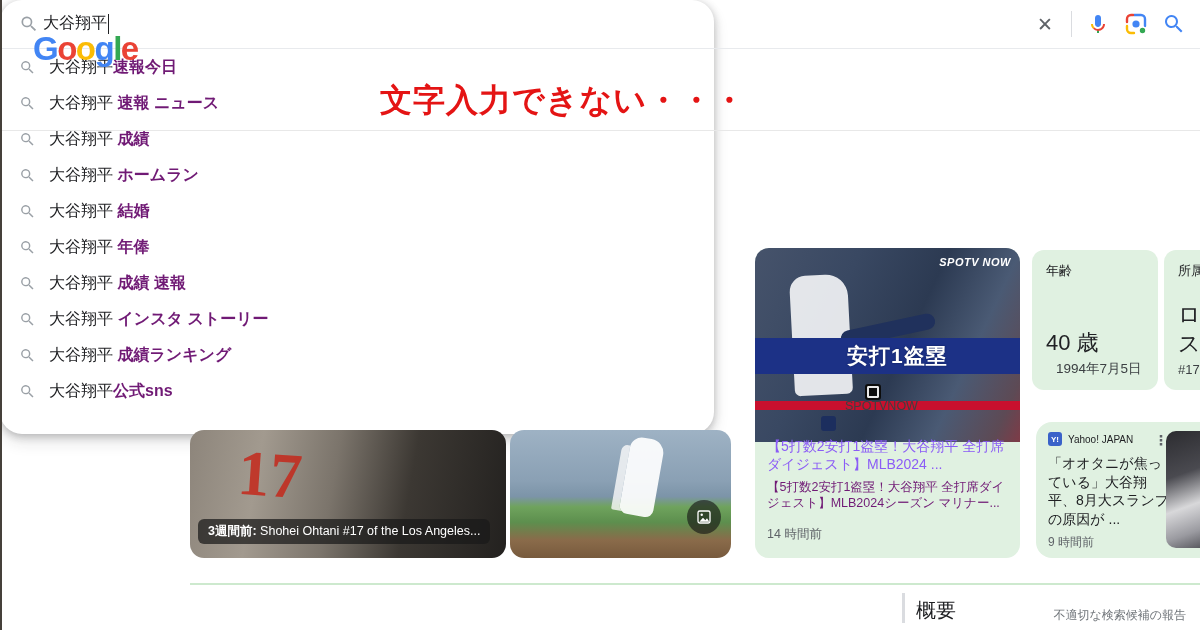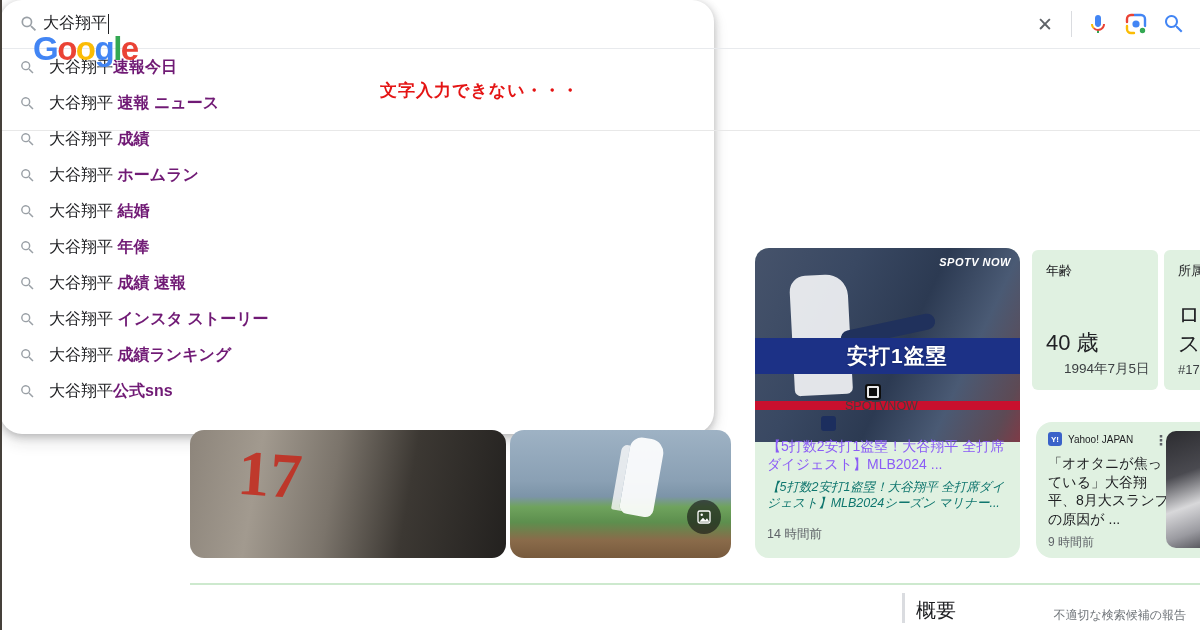--- a/index.html
+++ b/index.html
@@ -47,29 +47,29 @@
   #thumb-band span { position:absolute; left:92px; top:4px; color:#fff; font-weight:700; font-size:21px;
     text-shadow:0 0 2px #0d1c57; letter-spacing:1px; }
   #thumb-minibadge { position:absolute; left:110px; top:136px; width:16px; height:16px; background:#0c0c0c;
     border-radius:3px; border:2px solid #0c0c0c; box-shadow:inset 0 0 0 2px #e8e8e8; }
   #thumb-redbar { position:absolute; left:0; top:153px; width:100%; height:9px; background:#c8102e; }
   #video-source { position:absolute; left:90px; top:151px; font-size:12.5px; color:#3c4043; }
   #video-favicon { position:absolute; left:66px; top:168px; width:15px; height:15px; border-radius:3px; background:#1c2e5e; }
   #video-title { position:absolute; left:12px; top:189px; width:243px; font-size:14px; line-height:18px;
     color:#8b5cf6; height:36px; overflow:hidden; }
   #video-desc { position:absolute; left:12px; top:231px; width:245px; font-size:12.5px; line-height:16px;
-    color:#0f766e; height:32px; overflow:hidden;font-style:italic; }
+    color:#701a75; height:32px; overflow:hidden; }
   #video-time { position:absolute; left:12px; top:278px; font-size:12.5px; color:#5f6368; }
 
   
-  .kcard { border-radius:6px; background:#e0f1e1; }
+  .kcard { border-radius:12px; background:#e0f1e1; }
   #age-card { left:1032px; top:250px; width:126px; height:140px; padding:12px 14px; }
   .k-label { font-size:13px; color:#202124; }
   #age-value { position:absolute; left:14px; top:78px; font-size:22px; color:#202124; }
-  #age-birth { position:absolute; left:32px; top:110px; font-size:13.5px; color:#3c4043; }
+  #age-birth { position:absolute; left:24px; top:110px; font-size:13.5px; color:#3c4043; }
   #team-card { left:1164px; top:250px; width:140px; height:140px; padding:12px 14px; }
   .team-line { font-size:22px; color:#202124; line-height:29px; }
   #team-lines { position:absolute; left:14px; top:50px; }
   #team-number { position:absolute; left:14px; top:112px; font-size:13px; color:#3c4043; }
 
   
   #news-card { left:1036px; top:422px; width:190px; height:136px; border-radius:16px; background:#e0f1e1; padding:10px 12px; }
   #news-head { display:flex; align-items:center; gap:6px; }
   #news-favicon { width:14px; height:14px; border-radius:3px; background:#3a62c9; color:#fff; font-size:8px;
     font-weight:700; display:flex; align-items:center; justify-content:center; }
@@ -98,39 +98,40 @@
   .action-icon { width:24px; height:24px; cursor:pointer; }
   #input-divider { position:absolute; left:0; top:48px; width:100%; height:1px; background:#e8eaed; }
   #sug-list { position:absolute; left:0; top:49px; width:100%; }
   .sug { height:36px; display:flex; align-items:center; padding-left:19px; cursor:pointer; }
   .sug svg { flex:0 0 17px; margin-right:13px; }
   .sug-text { font-size:16px; color:#202124; white-space:pre; }
   .sug-bold { font-size:16px; color:#701a75; font-weight:700; white-space:pre; }
   #report-link { position:absolute; right:14px; bottom:6px; font-size:12px; color:#70757a; cursor:pointer; }
 
   
-  #annotation { left:380px; top:79px; z-index:30; color:#e41414; font-size:17px; font-weight:700; letter-spacing:1px; }
+  #annotation { left:380px; top:79px; z-index:30; color:#e41414; font-size:32px; font-weight:700; letter-spacing:1px; }
 </style>
 </head>
 <body>
 
 <div id="page">
   <svg width="0" height="0" style="position:absolute">
     <defs>
       <path id="mag-path" d="M15.5 14h-.79l-.28-.27a6.5 6.5 0 1 0-.7.7l.27.28v.79l5 4.99L20.49 19l-4.99-5zm-6 0A4.5 4.5 0 1 1 14 9.5 4.5 4.5 0 0 1 9.5 14z"></path>
     </defs>
   </svg>
 
   <div id="win-border" class="abs"></div>
 
   <div id="logo" class="abs"><span style="color:#4285F4">G</span><span style="color:#EA4335">o</span><span style="color:#FBBC05">o</span><span style="color:#4285F4">g</span><span style="color:#34A853">l</span><span style="color:#EA4335">e</span></div>
   <div id="header-line" class="abs"></div>
 
   <div id="img-left" class="abs bg">
     <div id="jersey-num">17</div>
+    <div id="img-caption"><b>3週間前:</b><span> Shohei Ohtani #17 of the Los Angeles...</span></div>
   </div>
   <div id="img-right" class="abs bg">
     <div id="batter"></div>
     <div id="photo-badge">
       <svg width="16" height="16" viewBox="0 0 24 24">
         <rect x="3" y="3" width="18" height="18" rx="2.5" fill="none" stroke="#fff" stroke-width="2"></rect>
         <circle cx="8.6" cy="8.6" r="1.8" fill="#fff"></circle>
         <path d="M5 19l5.5-6 3.5 4 2.5-3 3.5 5z" fill="#fff"></path>
       </svg>
     </div>

